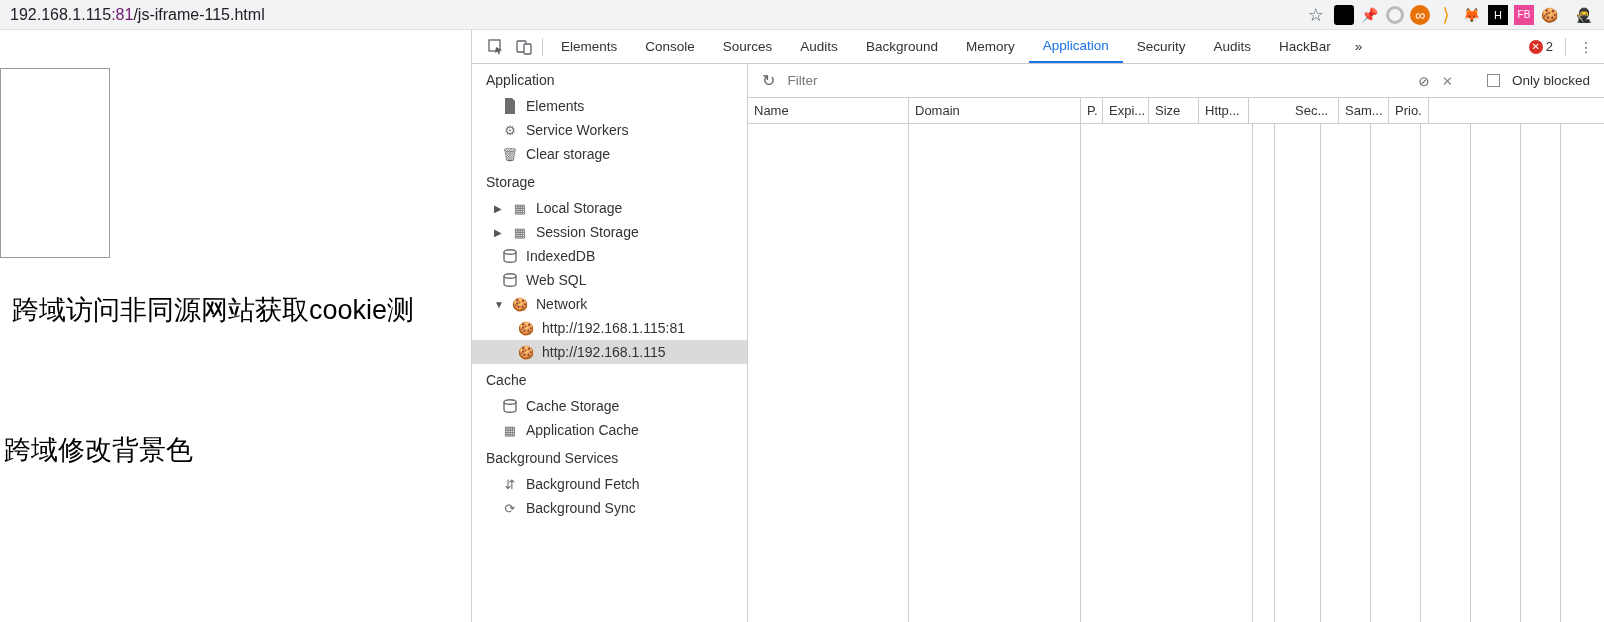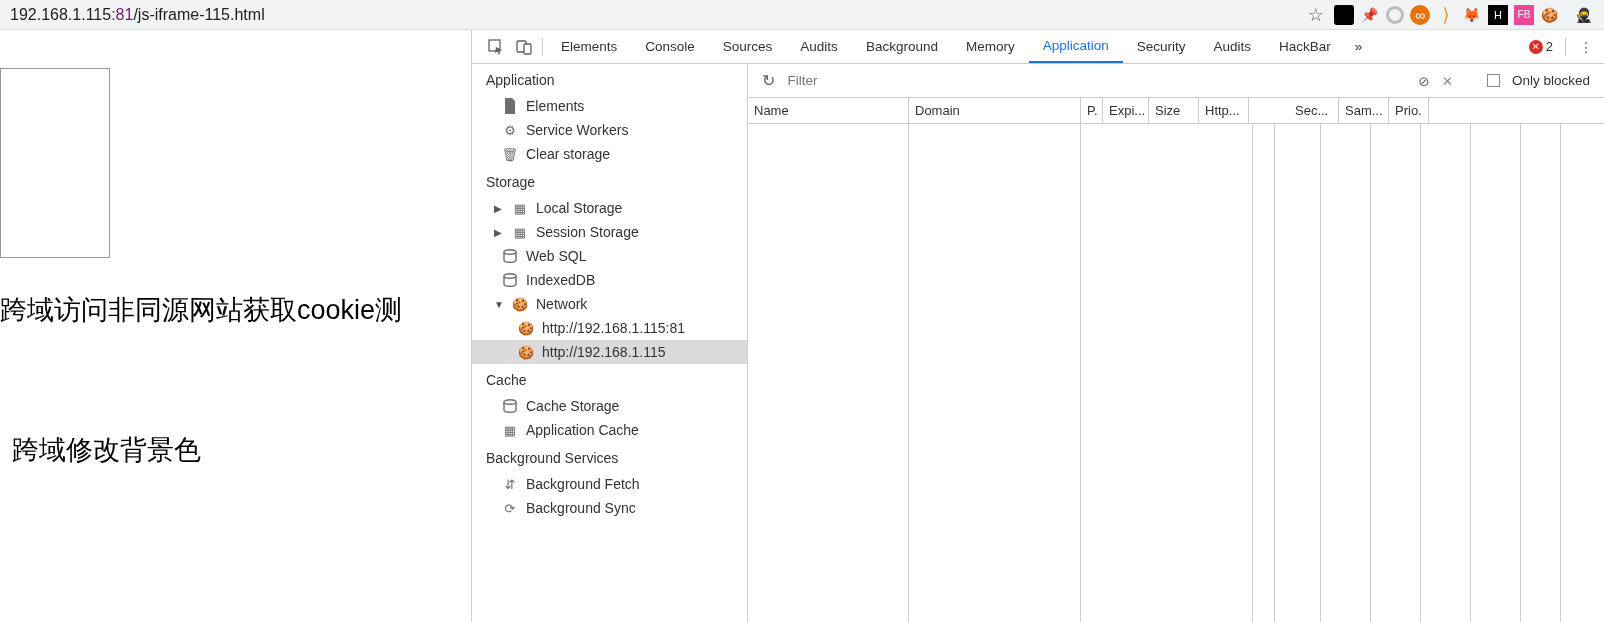--- a/index.html
+++ b/index.html
@@ -13,22 +13,22 @@
 .star { font-size: 18px; color: #5f6368; margin-right: 10px; }
 .ext-ic { width: 20px; height: 20px; display:flex; align-items:center; justify-content:center; font-size:14px; }
 
 
 .main { flex: 1; display: flex; min-height: 0; }
 
 
 .page { width: 472px; background: #fff; position: relative; border-right: 1px solid #d0d0d0; }
 .iframe-box { position:absolute; top:38px; left:0; width:110px; height:190px; border:1px solid #999; }
 .page h2 { position:absolute; font-size: 27px; font-weight: 400; color:#000; font-family: "Microsoft YaHei", Arial; }
-.h2a { top: 262px; left: 0; }
-.h2b { top: 402px; left: 12px; }
+.h2a { top: 262px; left: 12px; }
+.h2b { top: 402px; left: 4px; }
 
 
 .dt { flex: 1; display: flex; flex-direction: column; min-width:0; }
 .dt-tabs { height: 34px; border-bottom: 1px solid #ccc; display:flex; align-items:center; font-size:13.5px; color:#333; padding:0 0 0 10px; gap:0; }
 .dt-tabs .tbtn { width:28px; height:28px; display:flex; align-items:center; justify-content:center; color:#5f6368; }
 .dt-tabs .sep { width:1px; height:18px; background:#ccc; margin:0 4px; }
 .dt-tabs .tab { padding: 0 14px; height:100%; display:flex; align-items:center; cursor:pointer; }
 .dt-tabs .tab.active { color:#1a73e8; border-bottom:2px solid #1a73e8; }
 .dt-tabs .more { padding:0 10px; color:#333; }
 .dt-tabs .right { margin-left:auto; display:flex; align-items:center; gap:8px; padding-right:10px; }
@@ -163,30 +163,30 @@
           <span class="ic">▦</span>
           <span>Session Storage</span>
         </div>
         <div class="sb-item">
           <span class="ic">
               <svg width="14" height="14">
                 <ellipse cx="7" cy="3" rx="6" ry="2.2" fill="none" stroke="#6e6e6e" stroke-width="1.4"></ellipse>
                 <path d="M1 3v8c0 1.2 2.7 2.2 6 2.2s6-1 6-2.2V3" fill="none" stroke="#6e6e6e" stroke-width="1.4"></path>
               </svg>
             </span>
-          <span>Web SQL</span>
+          <span>IndexedDB</span>
         </div>
         <div class="sb-item">
           <span class="ic">
               <svg width="14" height="14">
                 <ellipse cx="7" cy="3" rx="6" ry="2.2" fill="none" stroke="#6e6e6e" stroke-width="1.4"></ellipse>
                 <path d="M1 3v8c0 1.2 2.7 2.2 6 2.2s6-1 6-2.2V3" fill="none" stroke="#6e6e6e" stroke-width="1.4"></path>
               </svg>
             </span>
-          <span>IndexedDB</span>
+          <span>Web SQL</span>
         </div>
         <div class="sb-item l2">
           <span class="tri">▼</span>
           <span class="ic">🍪</span>
           <span>Network</span>
         </div>
         <div class="sb-item l3">
           <span class="ic">🍪</span>
           <span>http://192.168.1.115:81</span>
         </div>

